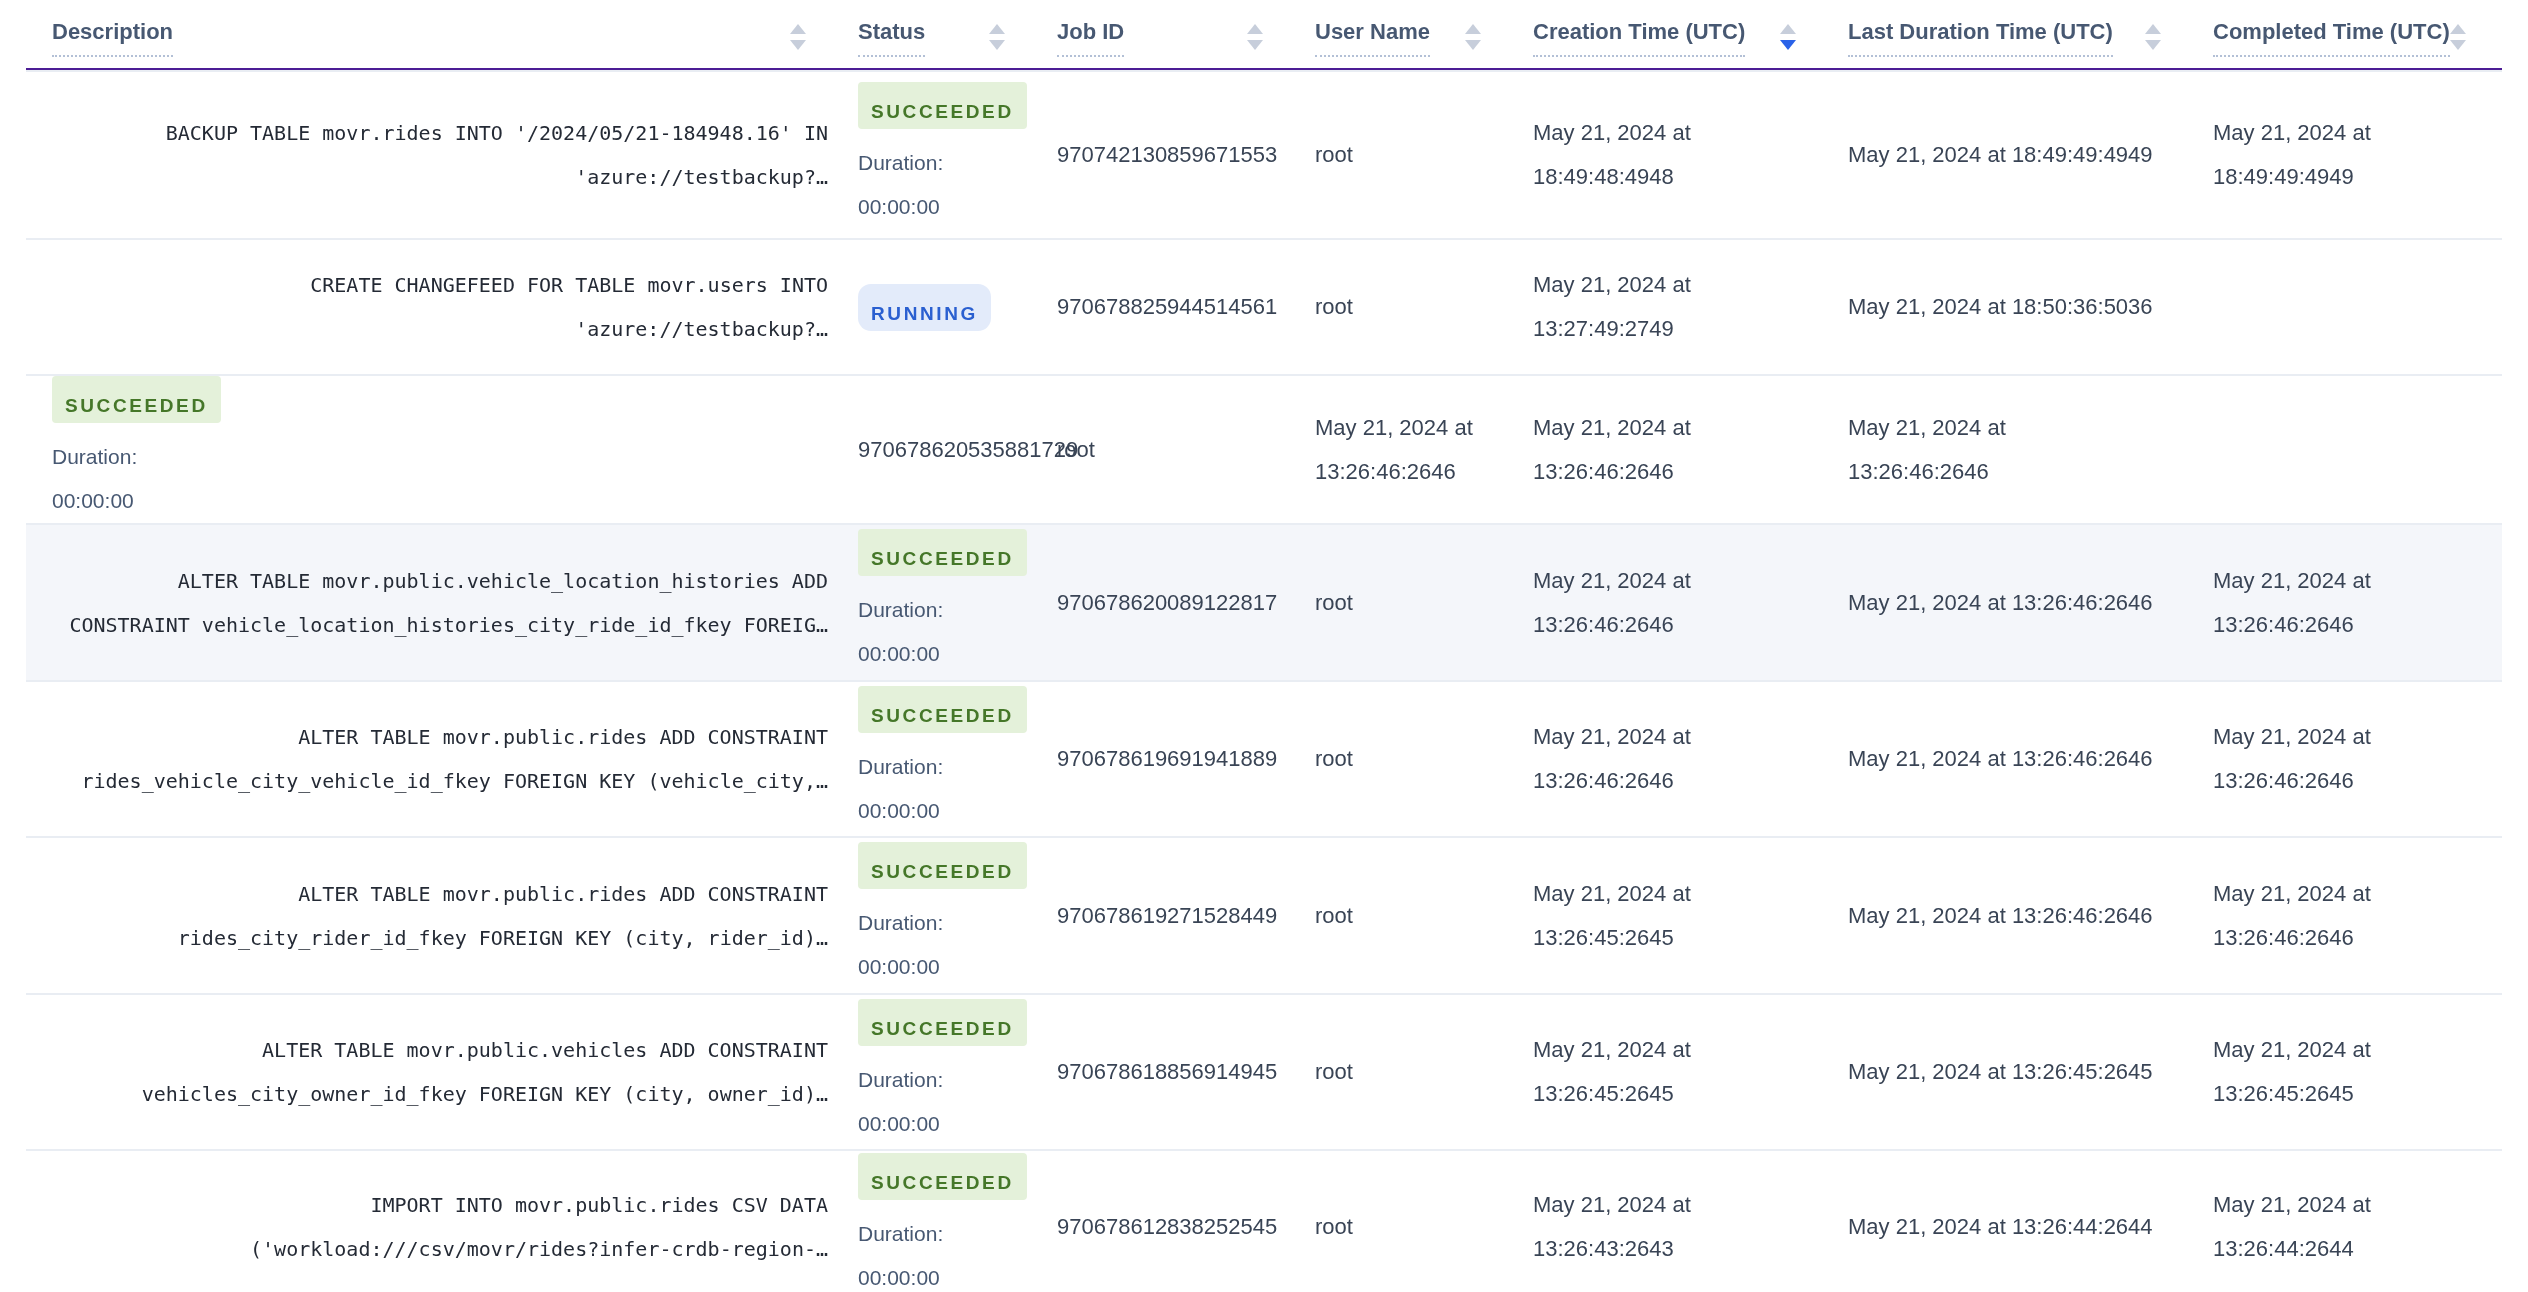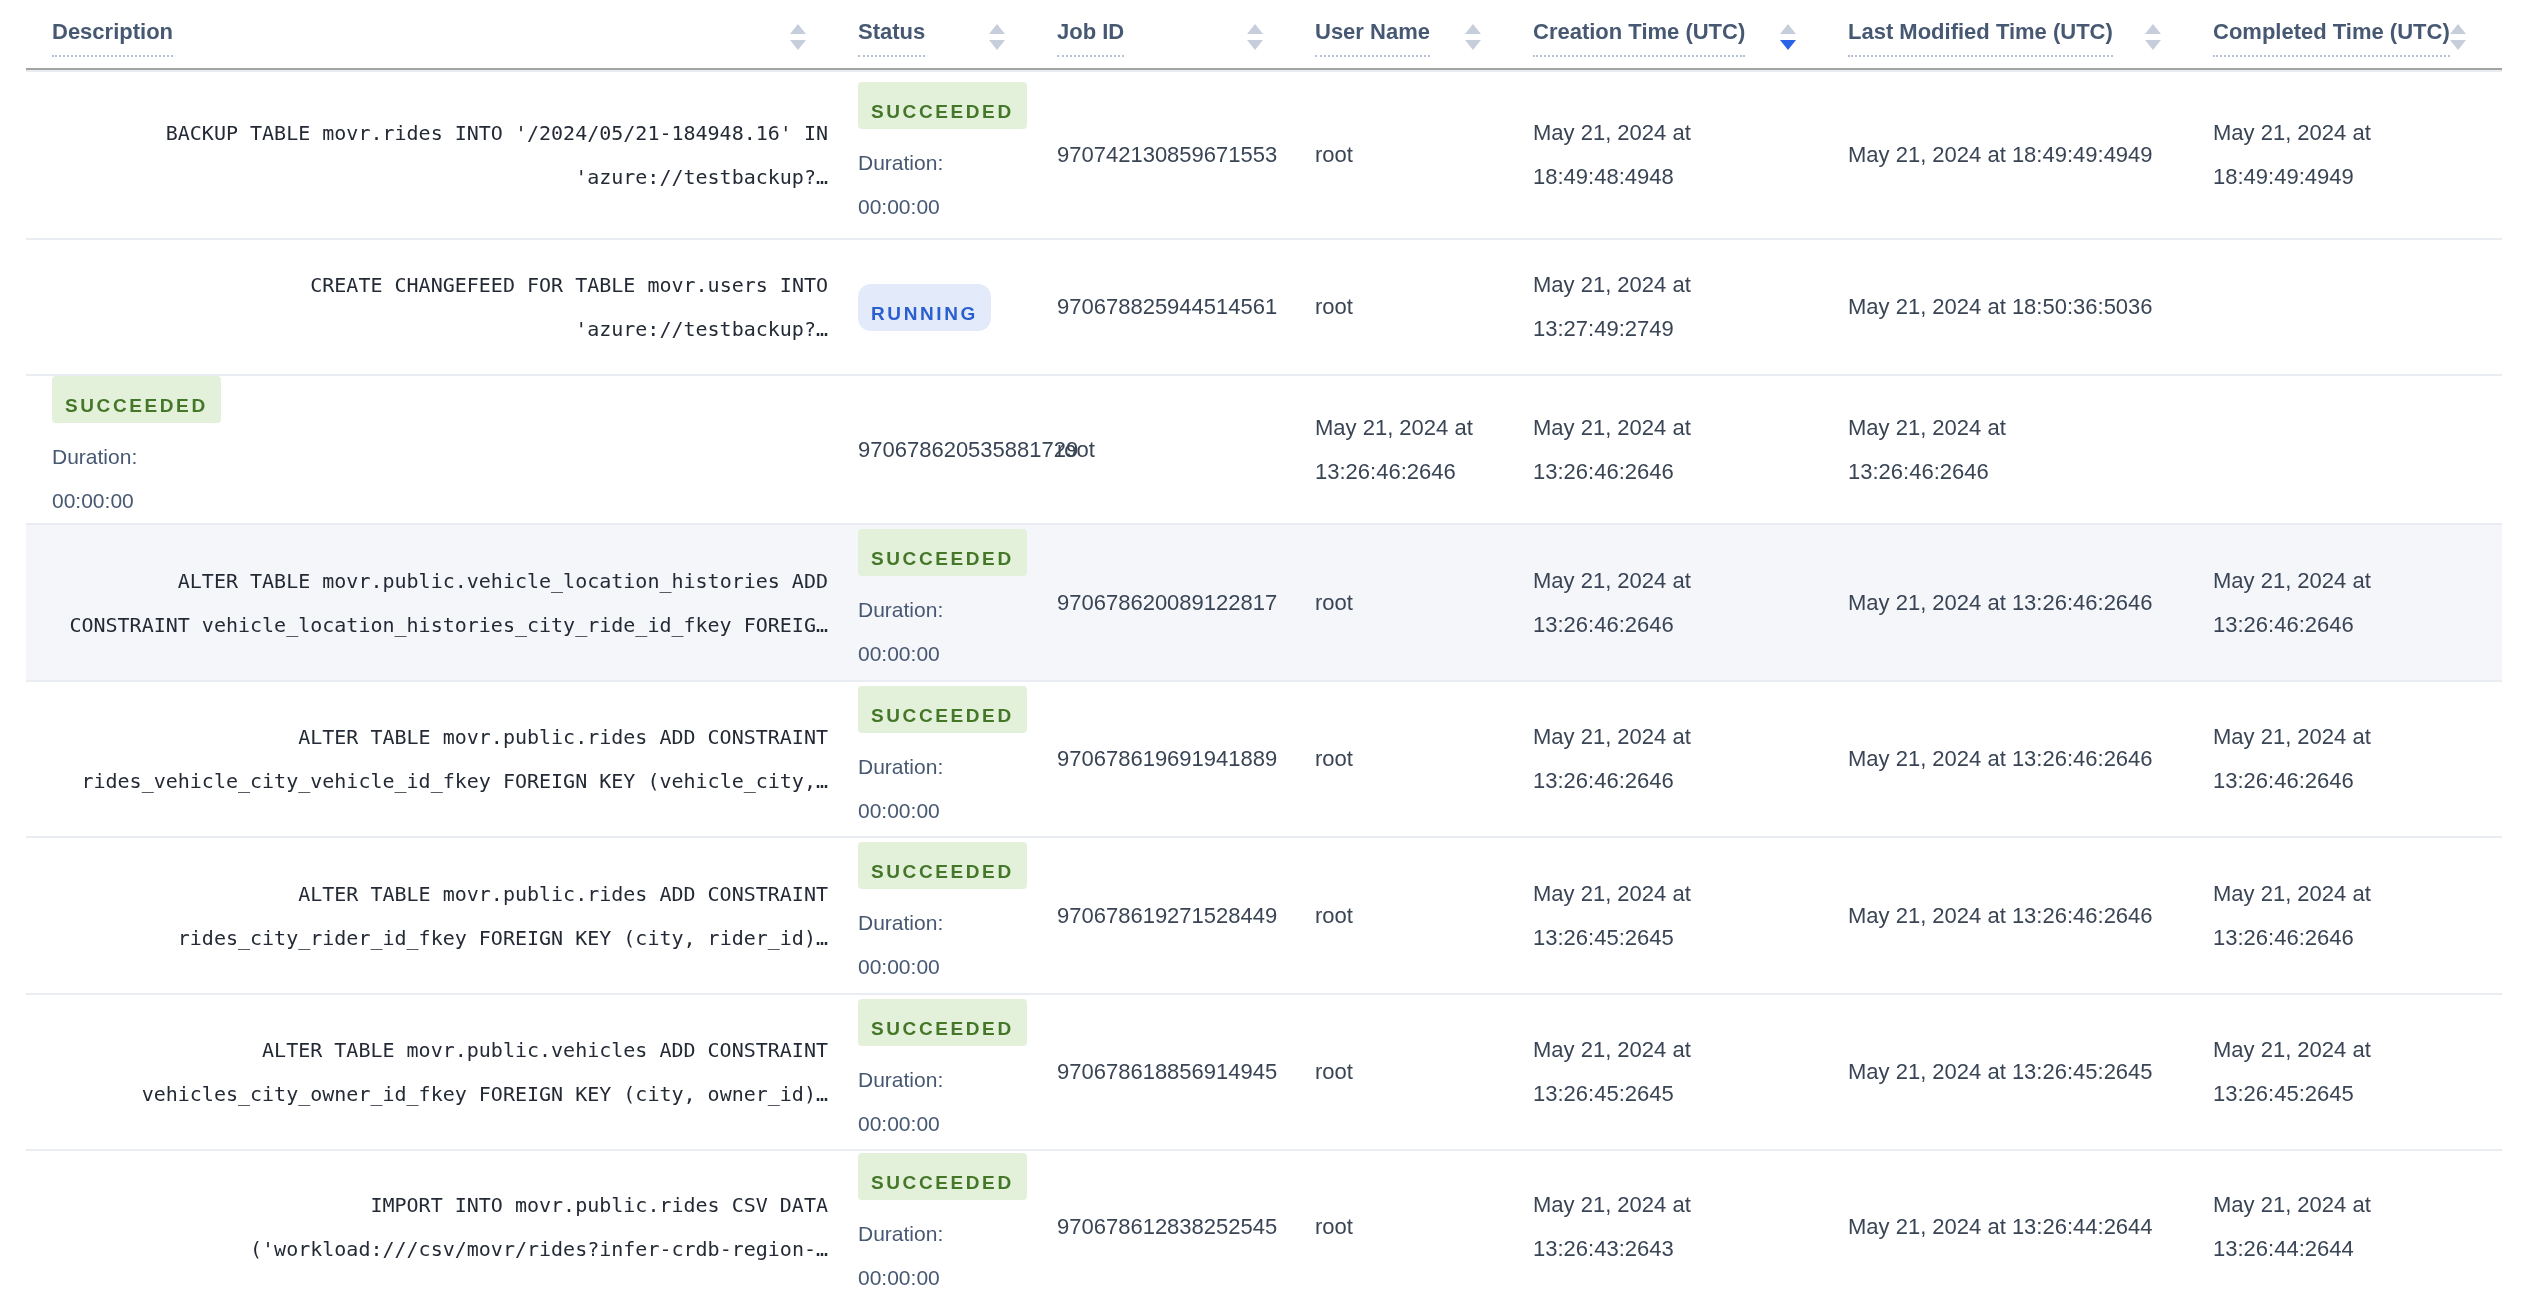--- a/index.html
+++ b/index.html
@@ -14,21 +14,21 @@
   .grid-row {
     display:grid;
     grid-template-columns:806px 199px 258px 218px 315px 365px 1fr;
     padding-left:26px;
     align-items:center;
   }
 
   
   .header-row {
     height:70px;
-    border-bottom:2px solid #a3a3a3;
+    border-bottom:2px solid #4c1d95;
     align-items:center;
   }
   .th {
     display:flex; align-items:center; justify-content:space-between;
     padding-right:52px; cursor:pointer; height:100%;
   }
   .th-label {
     font-size:22px; font-weight:700; color:#475872; line-height:1.2;
     border-bottom:2px dotted #b3c0d6; padding-bottom:9px; margin-top:8px;
     white-space:nowrap;
@@ -115,21 +115,21 @@
           </span>
       </div>
       <div class="th">
         <span class="th-label">Creation Time (UTC)</span>
         <span class="sort-icon">
             <span class="tri-up"></span>
             <span class="tri-down active"></span>
           </span>
       </div>
       <div class="th">
-        <span class="th-label">Last Modified Time (UTC)</span>
+        <span class="th-label">Last Duration Time (UTC)</span>
         <span class="sort-icon">
             <span class="tri-up"></span>
             <span class="tri-down"></span>
           </span>
       </div>
       <div class="th">
         <span class="th-label">Completed Time (UTC)</span>
         <span class="sort-icon">
             <span class="tri-up"></span>
             <span class="tri-down"></span>

